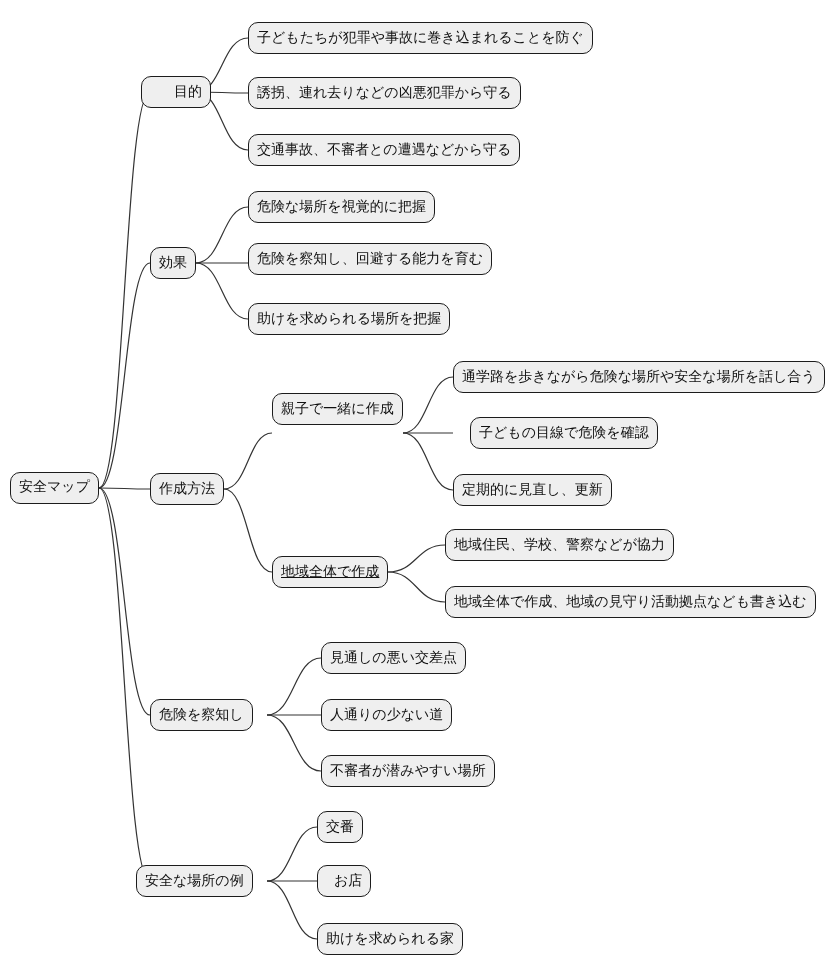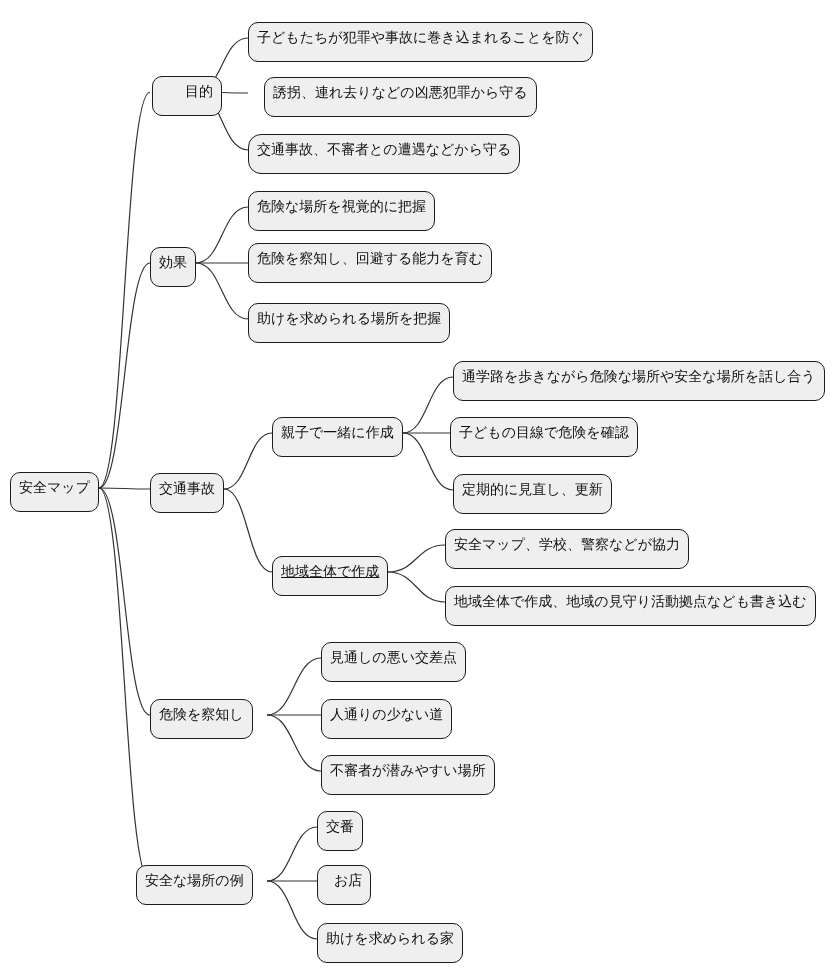--- a/index.html
+++ b/index.html
@@ -22,21 +22,21 @@
     pointer-events: none;
   }
   #edge-layer path {
     fill: none;
     stroke: var(--edge-color, #333333);
     stroke-width: 1.2;
   }
   .node {
     position: absolute;
     box-sizing: border-box;
-    height: 40px;
+    height: 32px;
     line-height: 28px;
     padding: 0 8px;
     background: var(--node-fill, #efefef);
     border: 1.6px solid var(--node-border, #1c1c1c);
     border-radius: 10px;
     font-size: 14px;
     color: var(--text-color, #111111);
     white-space: nowrap;
     text-align: center;
   }
@@ -65,39 +65,39 @@
       <path d="M 99 488 C 124.5 488, 124.5 715, 150 715"></path>
       <path d="M 267 715 C 294 715, 294 658, 321 658"></path>
       <path d="M 267 715 C 294 715, 294 715, 321 715"></path>
       <path d="M 267 715 C 294 715, 294 771, 321 771"></path>
       <path d="M 99 488 C 124.5 488, 124.5 881, 150 881"></path>
       <path d="M 267 881 C 292 881, 292 827, 317 827"></path>
       <path d="M 267 881 C 292 881, 292 881, 317 881"></path>
       <path d="M 267 881 C 292 881, 292 939, 317 939"></path>
     </svg>
 
-  <div class="node" id="n-root" style="left:10px; top:472px;">安全マップ</div>
+  <div class="node" id="n-root" style="left:10px; top:472px;font-family:Liberation Serif, serif;">安全マップ</div>
 
-  <div class="node" id="n-purpose" style="left:152px; top:76px;padding-left:32px;">目的</div>
+  <div class="node" id="n-purpose" style="left:141px; top:76px;padding-left:32px;">目的</div>
   <div class="node" id="n-purpose-1" style="left:248px; top:22px;">子どもたちが犯罪や事故に巻き込まれることを防ぐ</div>
-  <div class="node" id="n-purpose-2" style="left:264px; top:77px;">誘拐、連れ去りなどの凶悪犯罪から守る</div>
-  <div class="node" id="n-purpose-3" style="left:248px; top:134px;border-radius:13px;">交通事故、不審者との遭遇などから守る</div>
+  <div class="node" id="n-purpose-2" style="left:248px; top:77px;">誘拐、連れ去りなどの凶悪犯罪から守る</div>
+  <div class="node" id="n-purpose-3" style="left:248px; top:134px;">交通事故、不審者との遭遇などから守る</div>
 
   <div class="node" id="n-effect" style="left:150px; top:247px;text-align:center;">効果</div>
   <div class="node" id="n-effect-1" style="left:248px; top:191px;">危険な場所を視覚的に把握</div>
   <div class="node" id="n-effect-2" style="left:248px; top:243px;">危険を察知し、回避する能力を育む</div>
   <div class="node" id="n-effect-3" style="left:248px; top:303px;">助けを求められる場所を把握</div>
 
-  <div class="node" id="n-method" style="left:150px; top:473px;">交通事故</div>
-  <div class="node" id="n-method-family" style="left:272px; top:417px;">親子で一緒に作成</div>
+  <div class="node" id="n-method" style="left:150px; top:473px;">作成方法</div>
+  <div class="node" id="n-method-family" style="left:272px; top:393px;">親子で一緒に作成</div>
   <div class="node" id="n-method-family-1" style="left:453px; top:361px;">通学路を歩きながら危険な場所や安全な場所を話し合う</div>
-  <div class="node" id="n-method-family-2" style="left:450px; top:417px;padding-left:8px;">子どもの目線で危険を確認</div>
+  <div class="node" id="n-method-family-2" style="left:470px; top:417px;padding-left:8px;">子どもの目線で危険を確認</div>
   <div class="node" id="n-method-family-3" style="left:453px; top:474px;">定期的に見直し、更新</div>
   <div class="node" id="n-method-community" style="left:272px; top:556px;text-decoration:underline;">地域全体で作成</div>
-  <div class="node" id="n-method-community-1" style="left:445px; top:529px;">安全マップ、学校、警察などが協力</div>
+  <div class="node" id="n-method-community-1" style="left:445px; top:529px;">地域住民、学校、警察などが協力</div>
   <div class="node" id="n-method-community-2" style="left:445px; top:586px;">地域全体で作成、地域の見守り活動拠点なども書き込む</div>
 
   <div class="node" id="n-danger" style="left:150px; top:699px;">危険を察知し</div>
   <div class="node" id="n-danger-1" style="left:321px; top:642px;">見通しの悪い交差点</div>
   <div class="node" id="n-danger-2" style="left:321px; top:699px;">人通りの少ない道</div>
   <div class="node" id="n-danger-3" style="left:321px; top:755px;">不審者が潜みやすい場所</div>
 
   <div class="node" id="n-safe" style="left:136px; top:865px;">安全な場所の例</div>
   <div class="node" id="n-safe-1" style="left:317px; top:811px;">交番</div>
   <div class="node" id="n-safe-2" style="left:317px; top:865px;padding-left:16px;">お店</div>

